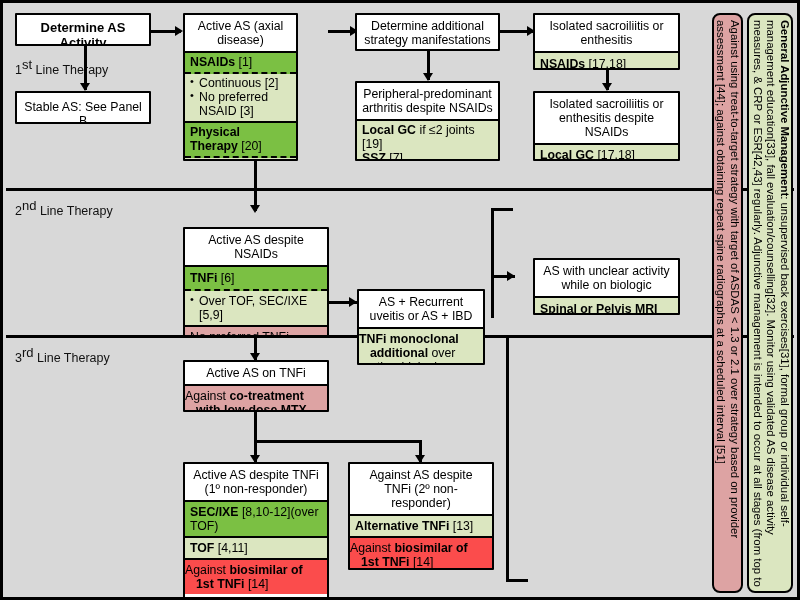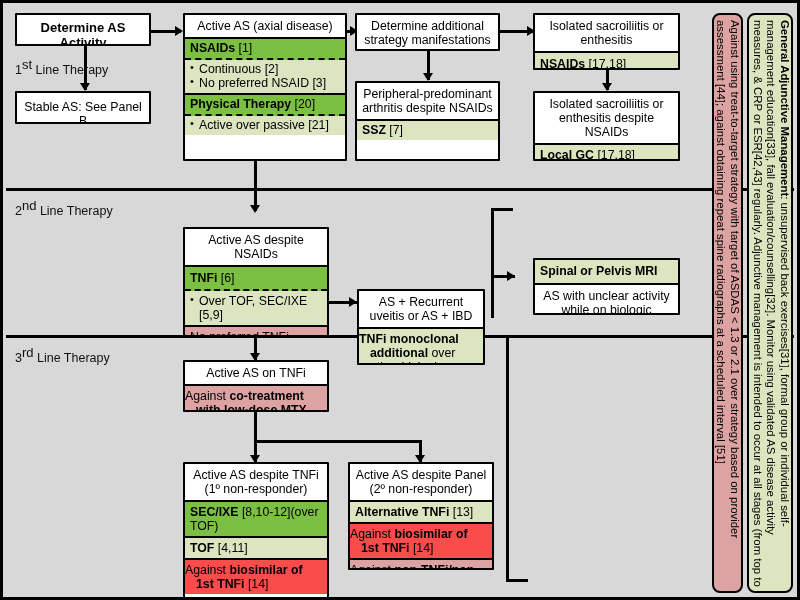--- a/index.html
+++ b/index.html
@@ -159,21 +159,21 @@
   <div class="ln lnh" style="left:503px;top:576px;width:22px;"></div>
 
   <div class="node" style="left:12px;top:10px;width:136px;height:33px;">
     <div class="seg head" style="font-weight:bold;font-size:13px;padding-top:6px;">Determine AS Activity</div>
   </div>
 
   <div class="node" style="left:12px;top:88px;width:136px;height:33px;">
     <div class="seg head" style="padding-top:7px;">Stable AS: See Panel B</div>
   </div>
 
-  <div class="node" style="left:180px;top:10px;width:164px;height:148px;">
+  <div class="node" style="left:180px;top:10px;width:115px;height:148px;">
     <div class="seg head">Active AS (axial disease)</div>
     <div class="seg gr dash-bot">
       <b>NSAIDs</b><span> [1]</span>
     </div>
     <div class="seg lg">
       <ul class="bl">
         <li>Continuous [2]</li>
         <li>No preferred NSAID [3]</li>
       </ul>
     </div>
@@ -189,20 +189,21 @@
 
   </div>
 
   <div class="node" style="left:352px;top:10px;width:145px;height:38px;">
     <div class="seg head">Determine additional strategy manifestations</div>
   </div>
 
   <div class="node" style="left:352px;top:78px;width:145px;height:80px;">
     <div class="seg head">Peripheral-predominant arthritis despite NSAIDs</div>
     <div class="seg lg">
+      <div><b>Local GC</b><span> if ≤2 joints [19]</span></div>
       <div><b>SSZ</b><span> [7]</span></div>
 
     </div>
 
   </div>
 
   <div class="node" style="left:530px;top:10px;width:147px;height:57px;">
     <div class="seg head">Isolated sacroiliitis or enthesitis</div>
     <div class="seg lg" style="padding-top:4px;padding-bottom:5px;">
       <b>NSAIDs</b><span> [17,18]</span>
@@ -231,24 +232,24 @@
   </div>
 
   <div class="node" style="left:354px;top:286px;width:128px;height:76px;">
     <div class="seg head">AS + Recurrent uveitis or AS + IBD</div>
     <div class="seg lg hang" style="padding-top:3px;">
       <b>TNFi monoclonal additional</b><span> over other biologics [39,41]</span>
     </div>
   </div>
 
   <div class="node" style="left:530px;top:255px;width:147px;height:57px;">
+    <div class="seg head">AS with unclear activity while on biologic</div>
     <div class="seg lg" style="padding-top:4px;padding-bottom:5px;">
       <b>Spinal or Pelvis MRI</b>
     </div>
-    <div class="seg head">AS with unclear activity while on biologic</div>
   </div>
 
   <div class="node" style="left:180px;top:357px;width:146px;height:52px;">
     <div class="seg head">Active AS on TNFi</div>
     <div class="seg pk hang" style="padding-top:3px;">
       <span>Against </span><b>co-treatment with low-dose MTX</b>
     </div>
   </div>
 
   <div class="node" style="left:180px;top:459px;width:146px;height:158px;">
@@ -259,21 +260,21 @@
     <div class="seg lg" style="padding-top:3px;padding-bottom:3px;">
       <b>TOF</b><span> [4,11]</span>
     </div>
     <div class="seg rd hang" style="padding-top:3px;">
       <span>Against </span><b>biosimilar of 1st TNFi</b><span> [14]</span>
     </div>
 
   </div>
 
   <div class="node" style="left:345px;top:459px;width:146px;height:108px;">
-    <div class="seg head">Active AS despite Panel (2º non-responder)</div>
+    <div class="seg head">Against AS despite TNFi (2º non-responder)</div>
     <div class="seg lg" style="padding-top:3px;padding-bottom:3px;">
       <b>Alternative TNFi</b><span> [13]</span>
     </div>
     <div class="seg rd hang" style="padding-top:3px;">
       <span>Against </span><b>biosimilar of 1st TNFi</b><span> [14]</span>
     </div>
     <div class="seg pk hang" style="padding-top:3px;">
       <span>Against </span><b>non-TNFi/non-SEC/IXE</b>
     </div>
   </div>

